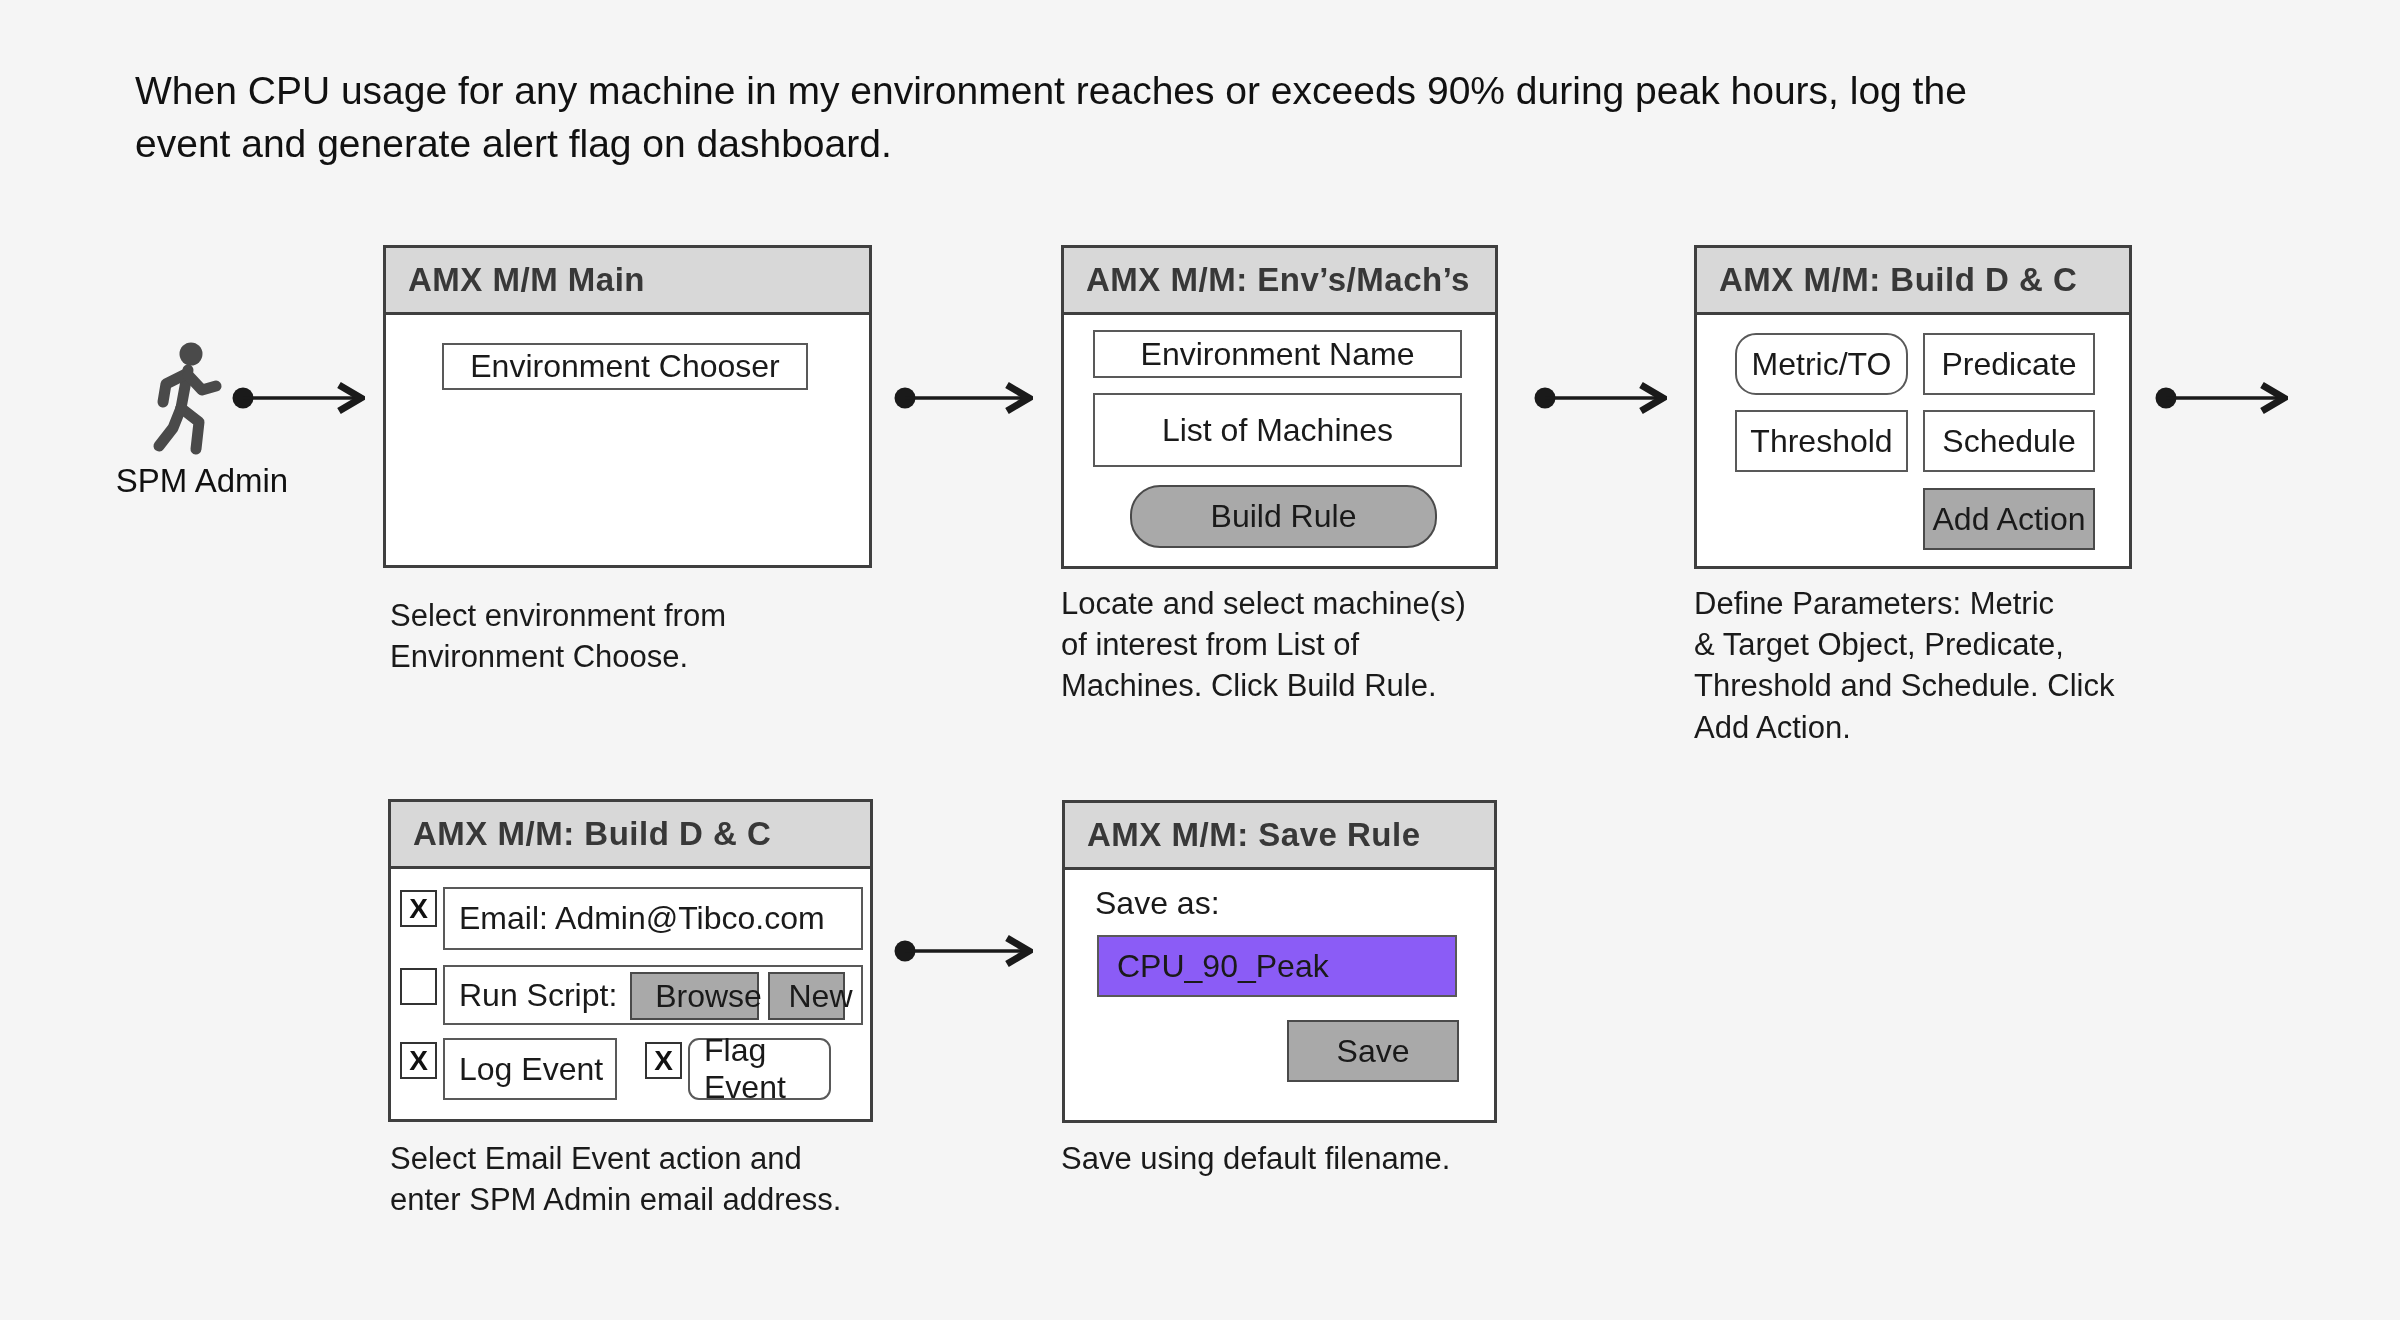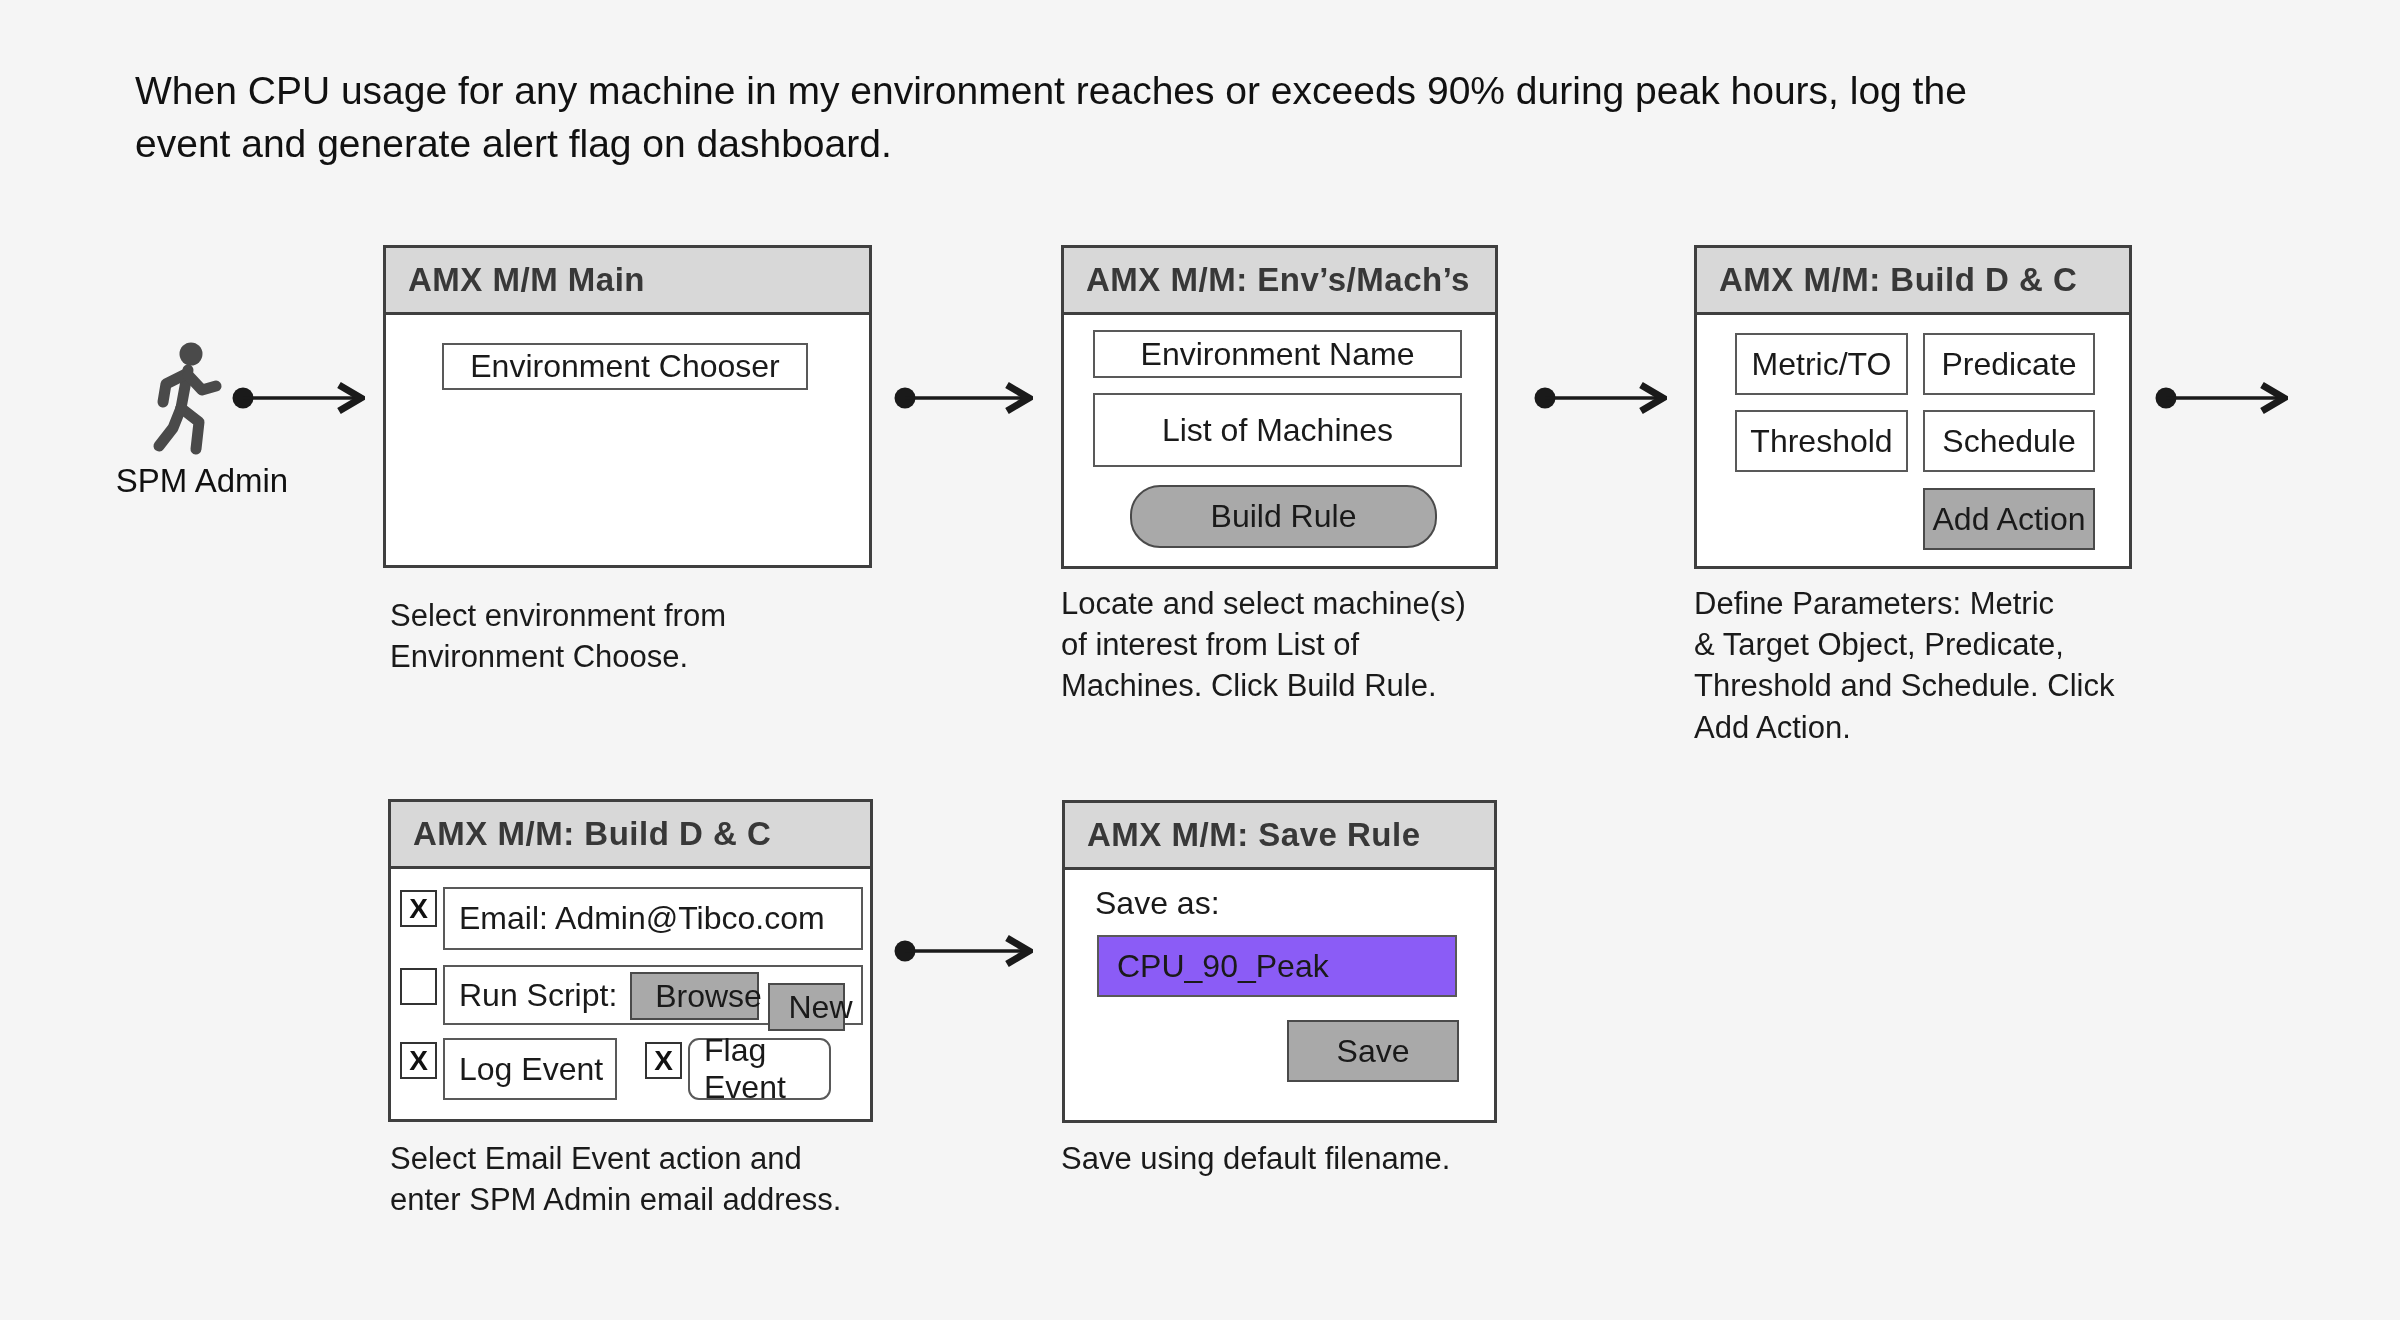--- a/index.html
+++ b/index.html
@@ -37,21 +37,21 @@
     font-size:28px; font-weight:bold; color:#111;
   }
   .caption {
     position:absolute; font-size:31px; line-height:1.33; white-space:pre-line; color:#1a1a1a;
   }
   .arrow { position:absolute; }
   .actor-label { position:absolute; font-size:33px; text-align:center; color:#111; }
   .actor-icon { position:absolute; }
   .runrow-btns { position:absolute; right:16px; top:5px; display:flex; gap:9px; }
   .runrow-btns .gbtn { width:129px; height:48px; }
-  .runrow-btns .gbtn.small { width:77px;margin-top:11px; }
+  .runrow-btns .gbtn.small { width:77px; }
   .filename-input {
     position:absolute; box-sizing:border-box; background:#8b5cf6; border:2px solid #595959;
     font-family:"Liberation Sans", sans-serif; font-size:32px; color:#1a1a1a;
     padding-left:18px; outline:none;
   }
 </style>
 </head>
 <body>
 
 <div class="stage">
@@ -120,21 +120,21 @@
   </div>
   <div class="caption" style="left:1061px; top:583px; width:490px;">Locate and select machine(s)
 of interest from List of
 Machines. Click Build Rule.</div>
 
   <div class="window" style="left:1694px; top:245px; width:438px; height:324px;">
     <div class="window-header">
       <span>AMX M/M: Build D &amp; C</span>
     </div>
     <div class="window-body">
-      <div class="witem" style="left:38px; top:18px; width:173px; height:62px;">Metric/TO</div>
+      <div class="witem" style="left:38px; top:18px; width:173px; height:62px;border-radius:21px;">Metric/TO</div>
       <div class="witem" style="left:226px; top:18px; width:172px; height:62px;">Predicate</div>
       <div class="witem" style="left:38px; top:95px; width:173px; height:62px;">Threshold</div>
       <div class="witem" style="left:226px; top:95px; width:172px; height:62px;">Schedule</div>
       <div class="gbtn" style="left:226px; top:173px; width:172px; height:62px;">Add Action</div>
     </div>
   </div>
   <div class="caption" style="left:1694px; top:583px; width:500px;">Define Parameters: Metric
 &amp; Target Object, Predicate,
 Threshold and Schedule. Click
 Add Action.</div>

